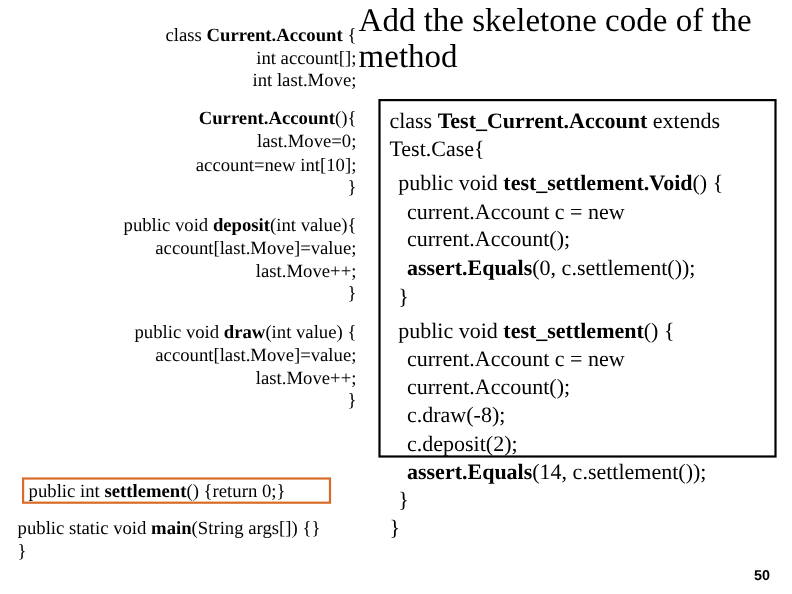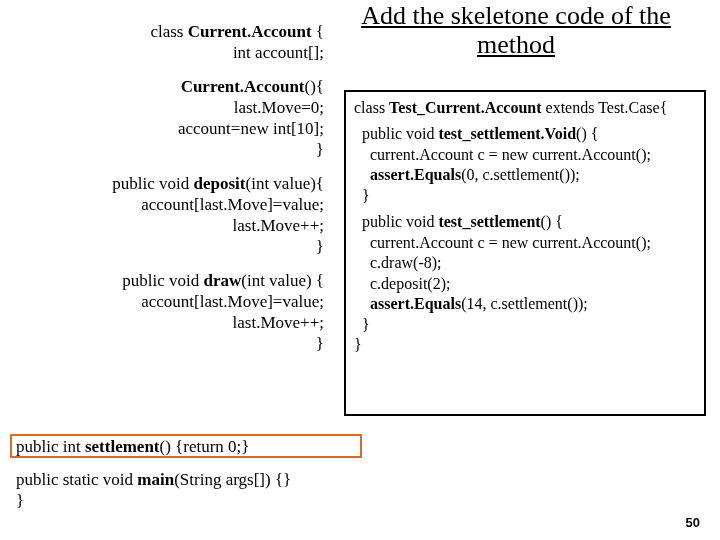--- a/index.html
+++ b/index.html
@@ -17,52 +17,50 @@
     position: relative;
     width: 720px;
     height: 540px;
     padding: 8px 14px;
   }
   .title {
     position: absolute;
     top: 2px;
     left: 326px;
     width: 380px;
-    font-size: 26px;
-    text-align: center;
+    font-size: 30px;
     line-height: 1.1;
-    text-decoration: underline;
   }
   .left-code {
     position: absolute;
     top: 22px;
     left: 14px;
     width: 310px;
     font-size: 17px;
     line-height: 1.22;
     text-align: right;
   }
   .left-code .block { margin-bottom: 14px; }
   .right-box {
     position: absolute;
     top: 90px;
     left: 344px;
     width: 362px;
     height: 326px;
     border: 2px solid #000;
     padding: 6px 8px;
-    font-size: 16px;
+    font-size: 20px;
     line-height: 1.28;
   }
   .right-box .inner-block { margin-top: 6px; }
   .highlight-box {
     position: absolute;
     top: 434px;
-    left: 10px;
-    width: 352px;
+    left: 20px;
+    width: 281px;
     height: 24px;
     border: 2px solid #d86b27;
     padding: 0 4px;
     font-size: 17px;
     line-height: 22px;
   }
   .main-line {
     position: absolute;
     top: 470px;
     left: 16px;
@@ -87,20 +85,21 @@
 <div class="slide">
 
   <div class="title">Add the skeletone code of the method</div>
 
   <div class="left-code">
     <div class="block">
       <div>
         <span>class </span><b>Current.Account</b><span> {</span>
       </div>
       <div class="indent1">int account[];</div>
+      <div class="indent1">int last.Move;</div>
     </div>
 
     <div class="block">
       <div>
         <b>Current.Account</b><span>(){</span>
       </div>
       <div class="indent1">last.Move=0;</div>
       <div class="indent1">account=new int[10];</div>
       <div>}</div>
     </div>

